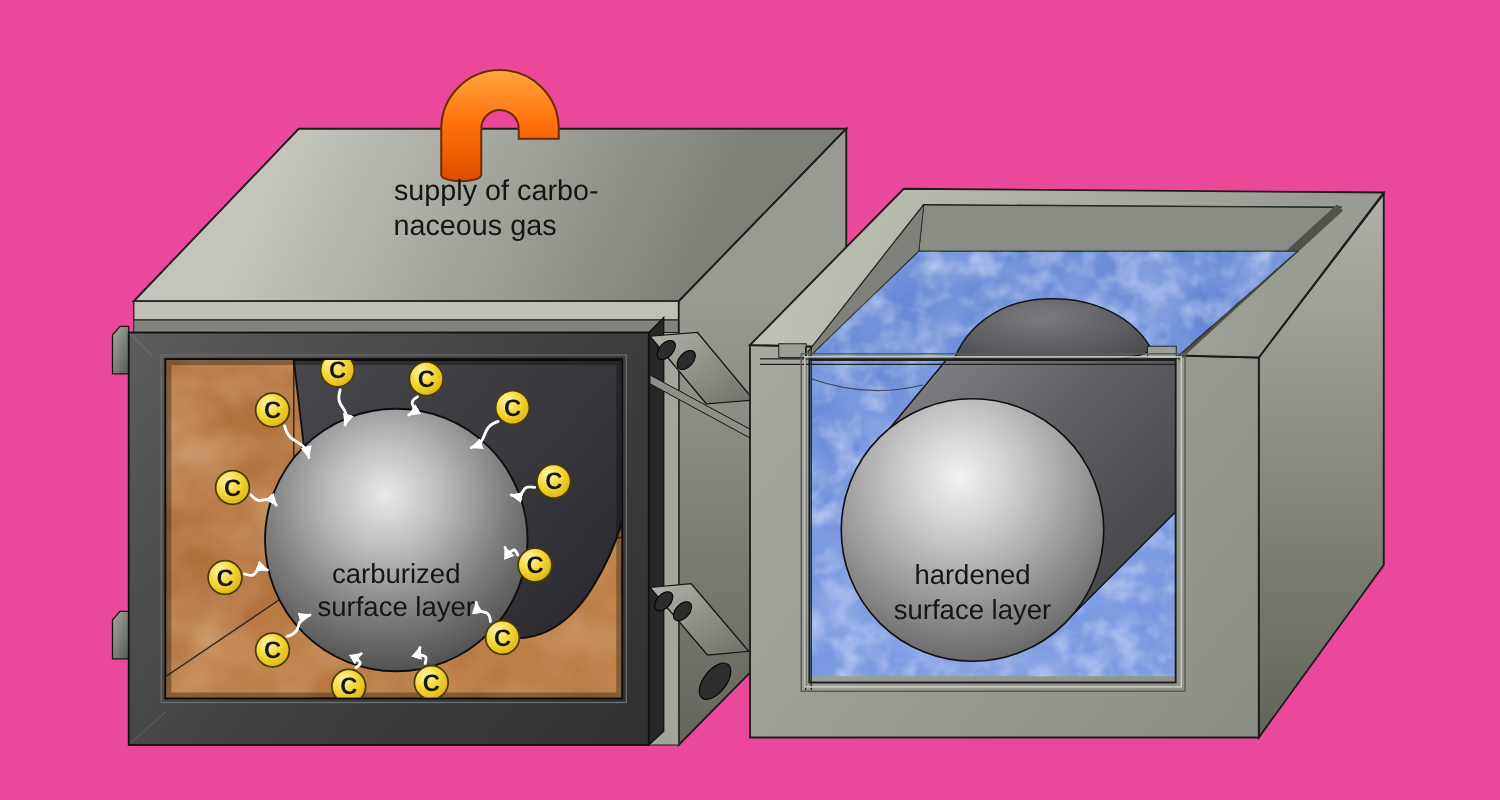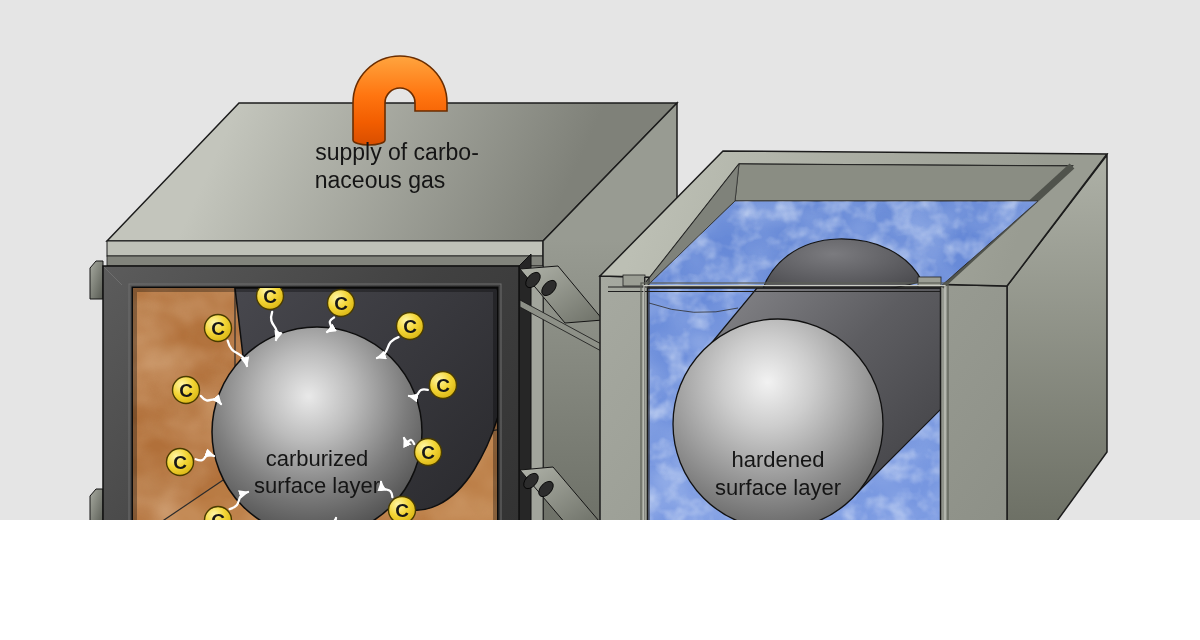--- a/index.html
+++ b/index.html
@@ -1,16 +1,16 @@
 <!DOCTYPE html>
 <html><head>
 <meta charset="utf-8">
 <style>
   html,body{margin:0;padding:0;background:#ffffff;}
-  .stage{width:1200px;height:520px;position:relative;background:#e5e5e5;overflow:hidden;}
+  .stage{width:1200px;height:640px;position:relative;background:#ec4899;overflow:hidden;}
   svg{display:block;}
   text{font-family:"Liberation Sans","DejaVu Sans",sans-serif;}
   .diagram-label{font-size:22px;fill:#151515;text-anchor:middle;}
   .gas-label{font-size:23px;fill:#151515;text-anchor:middle;}
   .c-letter{font-size:19px;font-weight:bold;fill:#171717;text-anchor:middle;}
   .c-arrow{fill:none;stroke:#ffffff;stroke-width:2.3;stroke-linecap:round;}
   .c-atom{stroke:#4a3c00;stroke-width:1.4;}
   .edge{stroke:#1c1c1c;stroke-width:1.5;}
 </style>
 </head>

